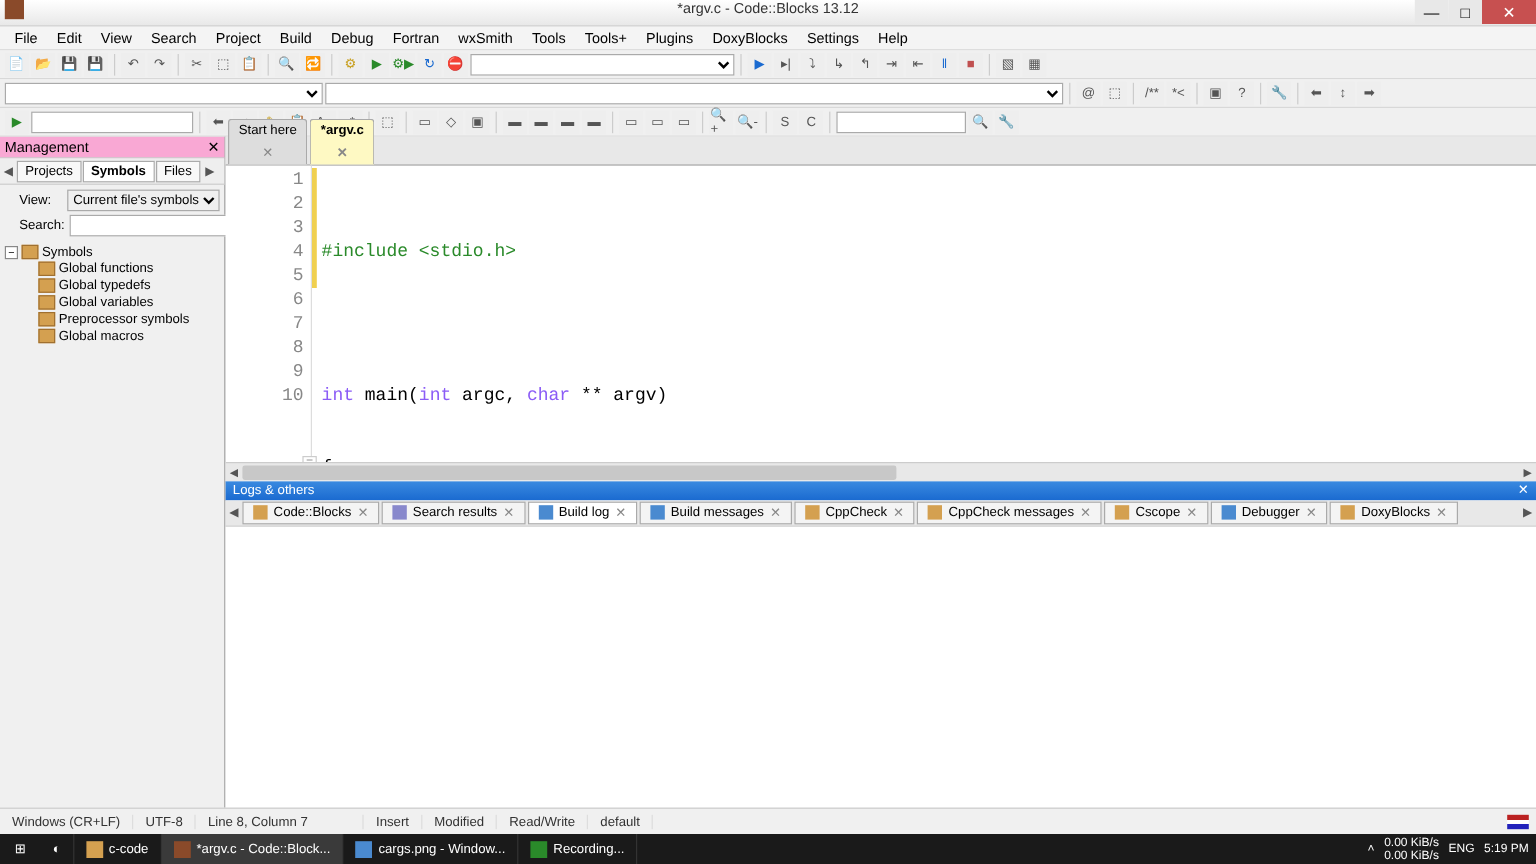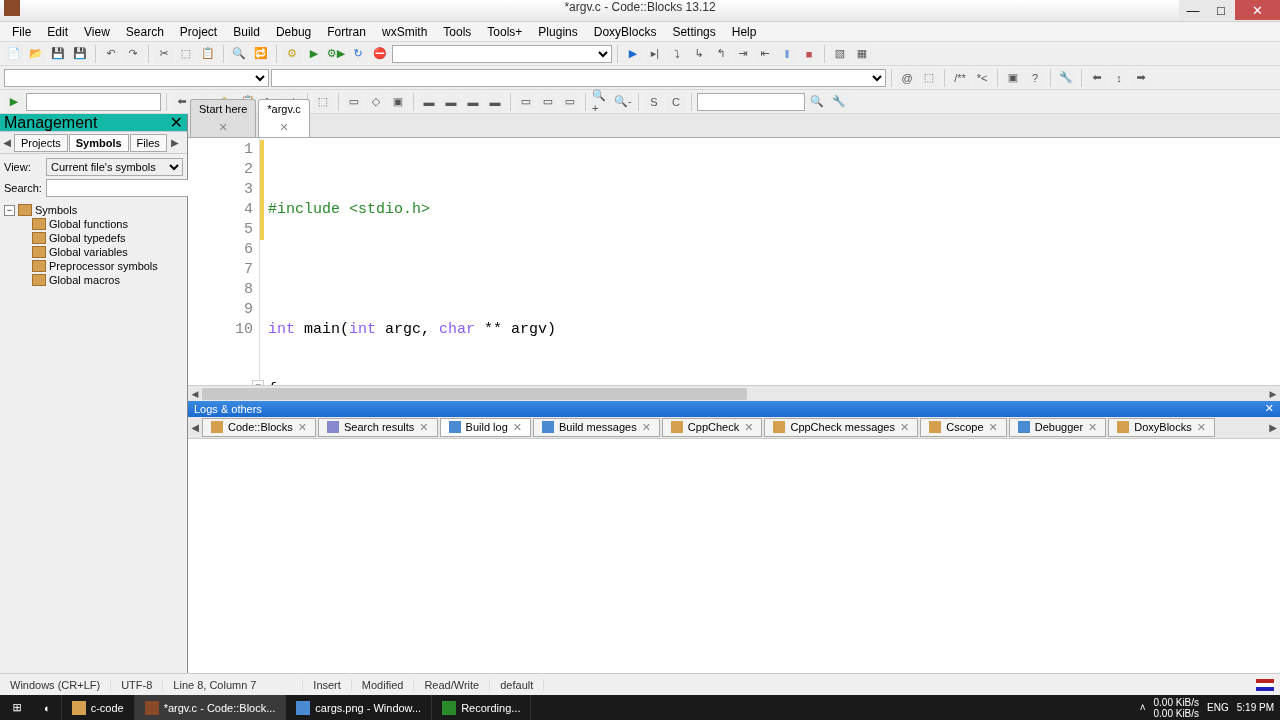--- a/index.html
+++ b/index.html
@@ -17,40 +17,40 @@
 .menubar span { padding: 2px 8px; cursor: default; text-align: right; }
 
 .toolbar { height: 24px; background: #f0f0f0; display: flex; align-items: center; padding: 0 4px; border-bottom: 1px solid #d8d8d8; gap: 2px; }
 .toolbar .btn { width: 20px; height: 20px; background: #eee; border: 1px solid transparent; display: flex; align-items: center; justify-content: center; font-size: 11px; color: #555; }
 .toolbar .sep { width: 1px; height: 18px; background: #ccc; margin: 0 3px; }
 .toolbar select, .toolbar input { height: 18px; font-size: 11px; border: 1px solid #aaa; background: #fff; }
 
 .mainrow { display: flex; height: 571px; }
 
 .mgmt { width: 188px; border-right: 1px solid #888; background: #f0f0f0; display: flex; flex-direction: column; }
-.mgmt-title { height: 18px; background: #14b8a6; border-bottom: 1px solid #ccc; padding: 1px 4px; display: flex; justify-content: space-between; align-items: center; font-size: 16px; }
+.mgmt-title { height: 18px; background: #f9a8d4; border-bottom: 1px solid #ccc; padding: 1px 4px; display: flex; justify-content: space-between; align-items: center; font-size: 12px; }
 .mgmt-tabs { height: 22px; display: flex; align-items: center; border-bottom: 1px solid #ccc; background: #eee; }
 .mgmt-tabs .arrow { width: 14px; text-align: center; color: #555; font-size: 10px; }
 .mgmt-tabs .tab { padding: 2px 6px; border: 1px solid #aaa; background: #f8f8f8; font-size: 11px; margin-right: 1px; }
 .mgmt-tabs .tab.active { background: #fff; font-weight: bold; }
 .mgmt-body { padding: 4px; font-size: 11px; }
 .mgmt-row { display: flex; align-items: center; margin-bottom: 3px; gap: 4px; }
-.mgmt-row label { width: 38px; }
+.mgmt-row label { width: 38px; margin-left: 12px; }
 .mgmt-row select, .mgmt-row input { flex: 1; height: 18px; font-size: 11px; border: 1px solid #aaa; }
 .tree { margin-top: 6px; font-size: 11px; }
 .tree-node { display: flex; align-items: center; gap: 3px; padding: 1px 0; }
 .tree-node.root { font-weight: normal; }
 .tree-node.child { padding-left: 28px; }
 .tree-icon { width: 14px; height: 12px; background: #d4a050; display: inline-block; border: 1px solid #a07030; }
 .tree-exp { width: 11px; height: 11px; border: 1px solid #888; display: inline-flex; align-items: center; justify-content: center; font-size: 9px; line-height: 1; background: #fff; }
 
 .editor-area { flex: 1; display: flex; flex-direction: column; background: #fff; }
 .editor-tabs { height: 24px; background: #e8e8e8; display: flex; align-items: flex-end; padding: 0 2px; border-bottom: 1px solid #aaa; }
 .editor-tab { padding: 3px 8px; background: #ddd; border: 1px solid #aaa; border-bottom: none; margin-right: 2px; display: flex; align-items: center; gap: 6px; font-size: 11px; border-radius: 3px 3px 0 0; flex-direction: column; }
-.editor-tab.active { background: #ffffff; }
+.editor-tab.active { background: #fef9c3; font-weight: bold; }
 .editor-tab .x { color: #888; font-size: 11px; }
 .code { flex: 1; display: flex; font-family: "Courier New", monospace; font-size: 15px; line-height: 20px; overflow: hidden; position: relative; }
 .gutter { width: 72px; background: #fff; text-align: right; color: #888; border-right: 1px solid #ddd; padding: 2px 6px 0 0; }
 .gutter div { height: 20px; }
 .codelines { flex: 1; padding: 2px 0 0 8px; white-space: pre; position: relative; }
 .codelines .mark { position: absolute; left: 0; top: 2px; width: 4px; height: 100px; background: #f0d050; }
 .codelines div.line { height: 20px; }
 .kw { color: #8b5cf6; font-weight: normal; text-align: center; }
 .pre { color: #2a8a2a; }
 .fold { position: absolute; left: -16px; width: 12px; text-align: center; color: #888; font-size: 10px; border: 1px solid #ccc; background: #fff; height: 12px; line-height: 10px; }

